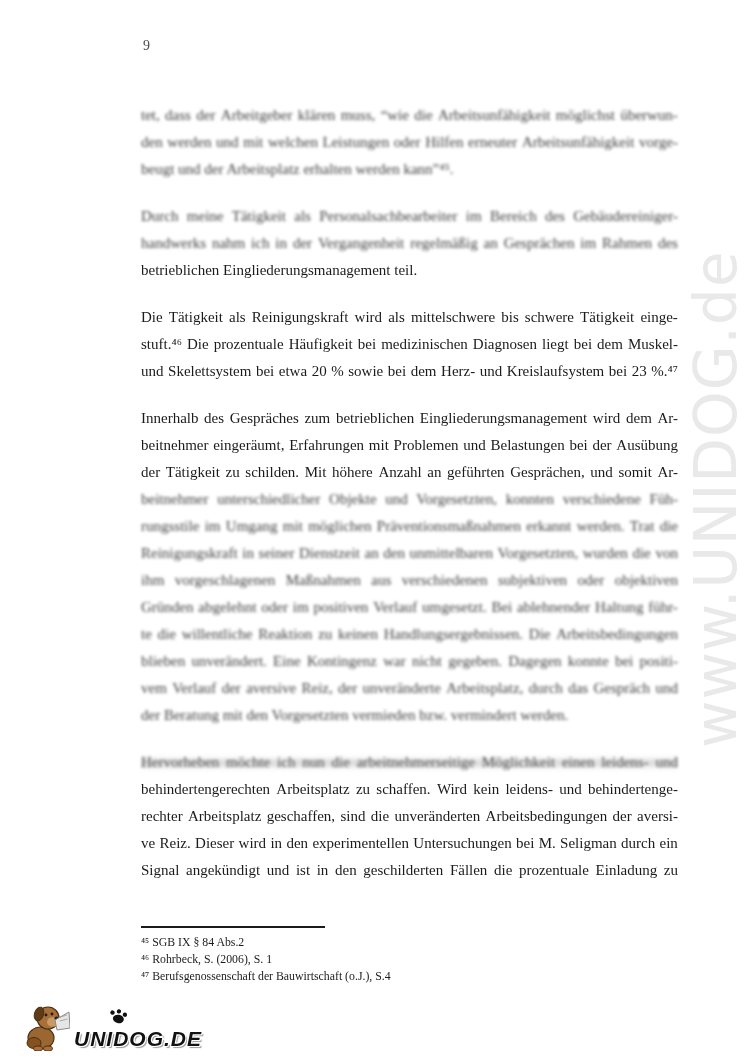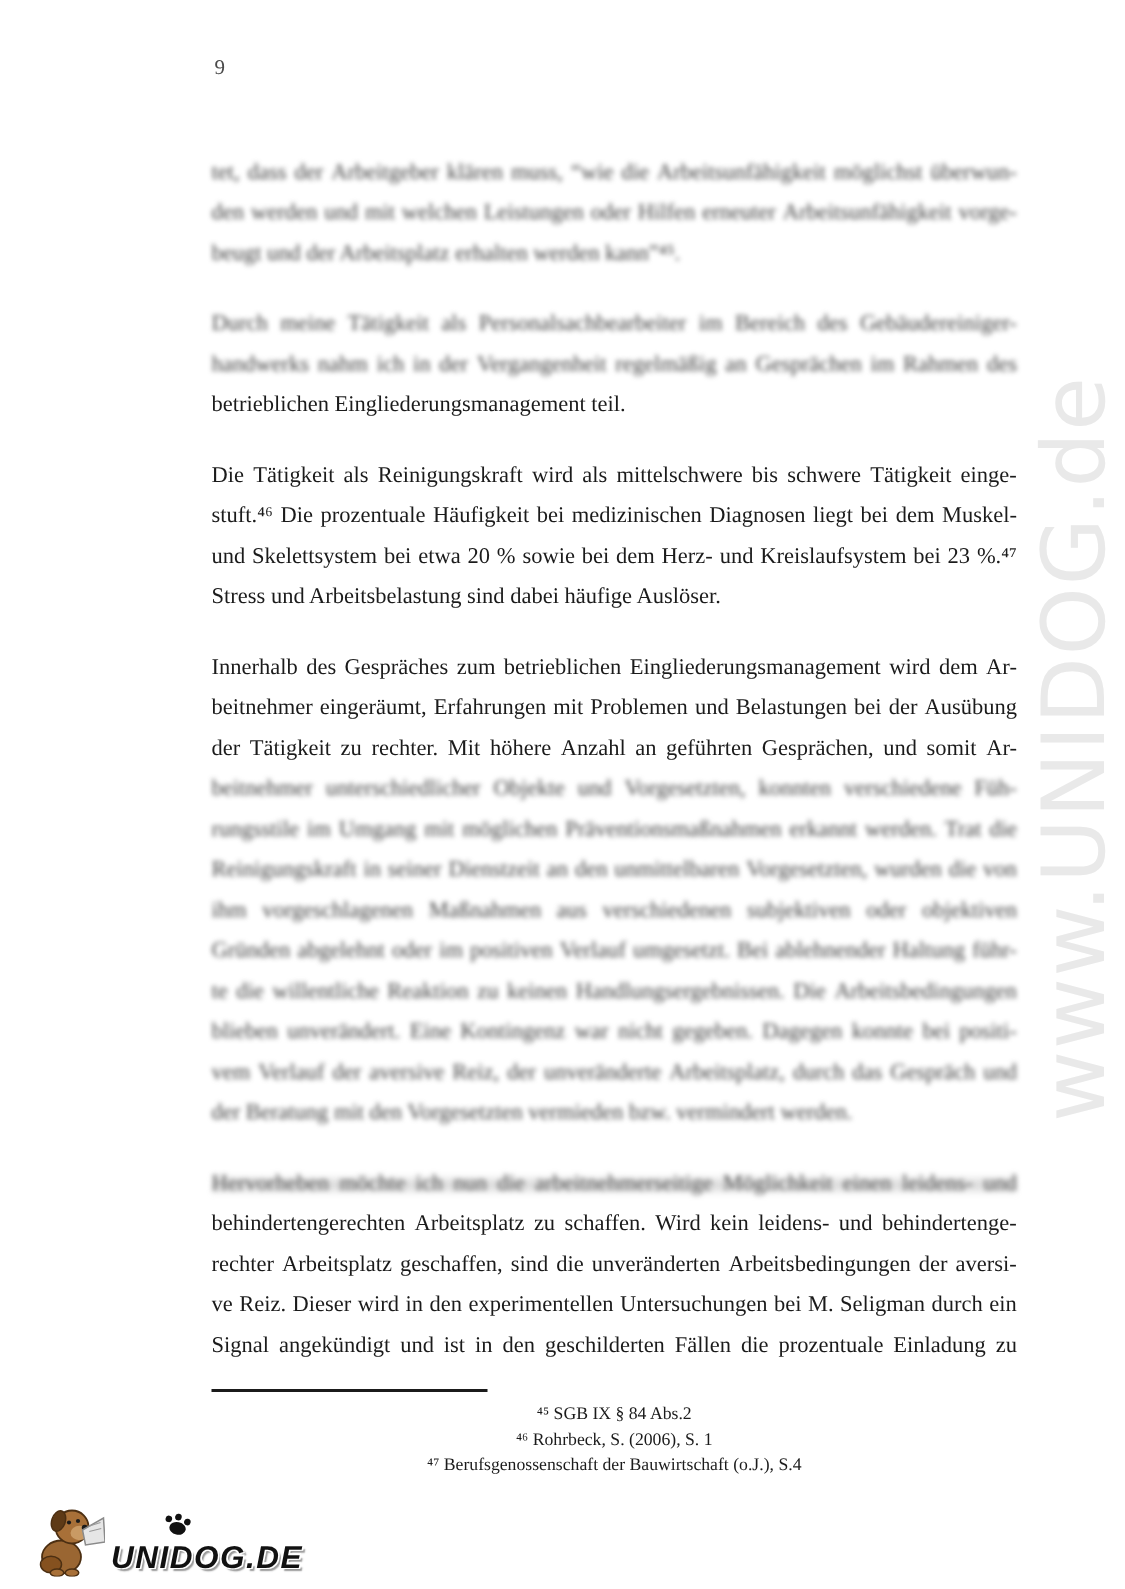--- a/index.html
+++ b/index.html
@@ -43,21 +43,21 @@
   .blur{filter:blur(1.6px);color:#3f3f3f;}
   .smear{position:relative;}
   .smear::after{
     content:'';position:absolute;left:-4px;right:-4px;top:10px;height:8px;
     background:rgba(125,125,125,0.28);
     filter:blur(2px);
     pointer-events:none;
   }
   .footnotes{position:absolute;left:141px;top:926px;width:537px;z-index:1;}
   .fn-rule{width:184px;height:2px;background:#1b1b1b;margin-bottom:6px;}
-  .fn-line{font-size:11.8px;line-height:17px;color:#1b1b1b;text-align:center;}
+  .fn-line{font-size:11.8px;line-height:17px;color:#1b1b1b;}
   .footer-logo{
     position:absolute;left:24px;bottom:8px;height:50px;z-index:2;
     display:flex;align-items:flex-end;justify-content:space-between;
   }
   .dog{width:46px;height:48px;margin-right:4px;}
   .wordmark-wrap{position:relative;padding-top:18px;}
   .paw{position:absolute;left:34px;top:-2px;width:22px;height:18px;}
   .wordmark{
     font-family:"Liberation Sans", sans-serif;
     font-weight:bold;font-style:italic;
@@ -179,21 +179,20 @@
           <span>sowie</span>
           <span>bei</span>
           <span>dem</span>
           <span>Herz-</span>
           <span>und</span>
           <span>Kreislaufsystem</span>
           <span>bei</span>
           <span>23</span>
           <span>%.⁴⁷</span>
         </div>
-      <div class="line lastline">Stress und Arbeitsbelastung sind dabei häufige Auslöser.</div>
     </div>
 
     <div class="para">
       <div class="line jline">
           <span>Innerhalb</span>
           <span>des</span>
           <span>Gespräches</span>
           <span>zum</span>
           <span>betrieblichen</span>
           <span>Eingliederungsmanagement</span>
@@ -210,21 +209,21 @@
           <span>und</span>
           <span>Belastungen</span>
           <span>bei</span>
           <span>der</span>
           <span>Ausübung</span>
         </div>
       <div class="line jline">
           <span>der</span>
           <span>Tätigkeit</span>
           <span>zu</span>
-          <span>rechter.</span>
+          <span>schilden.</span>
           <span>Mit</span>
           <span>höhere</span>
           <span>Anzahl</span>
           <span>an</span>
           <span>geführten</span>
           <span>Gesprächen,</span>
           <span>und</span>
           <span>somit</span>
           <span>Ar-</span>
         </div>

